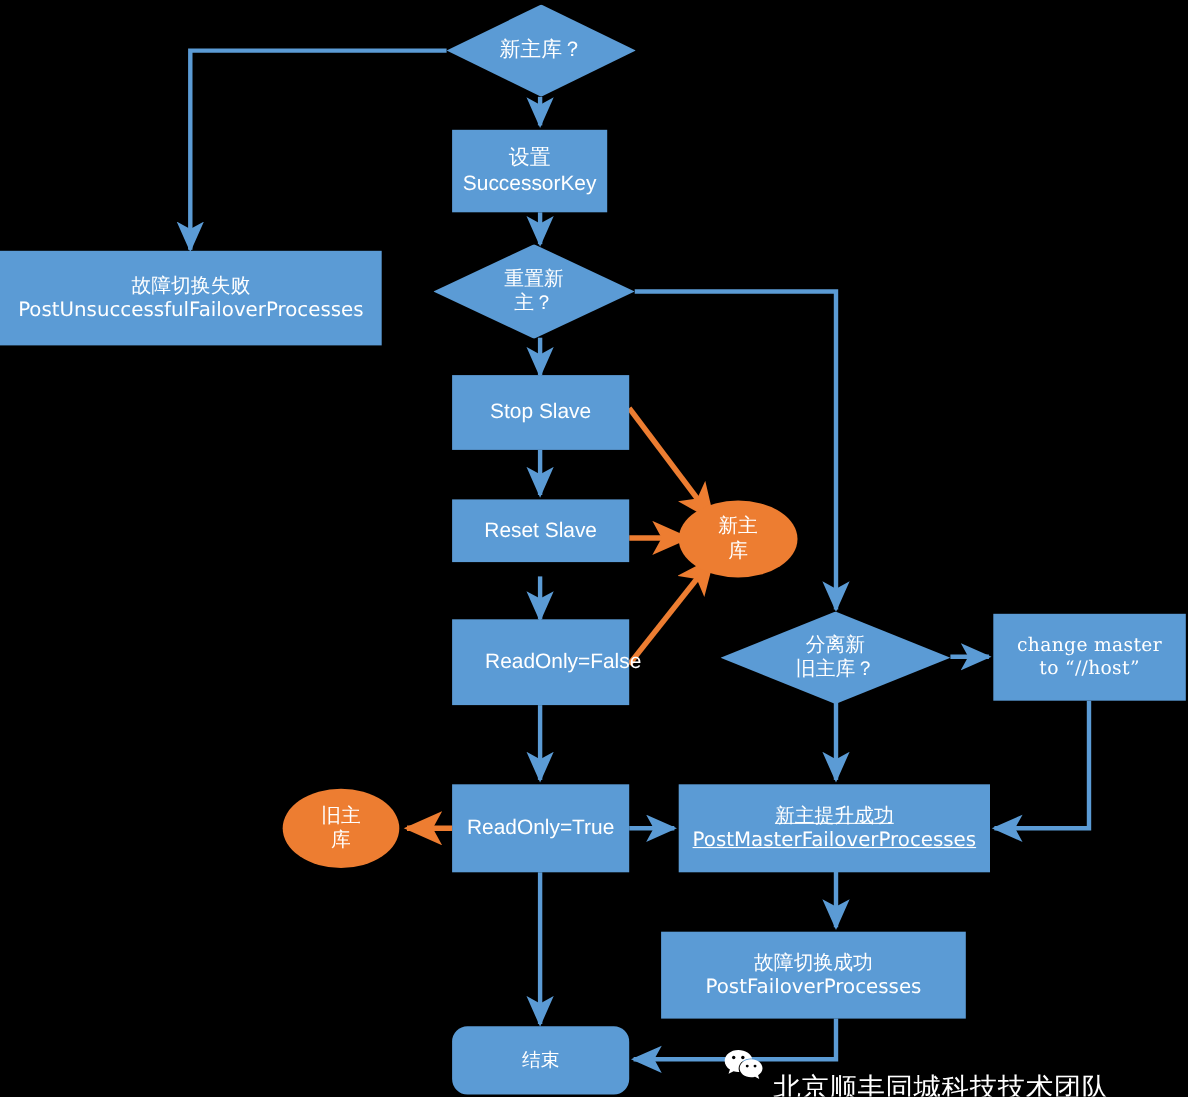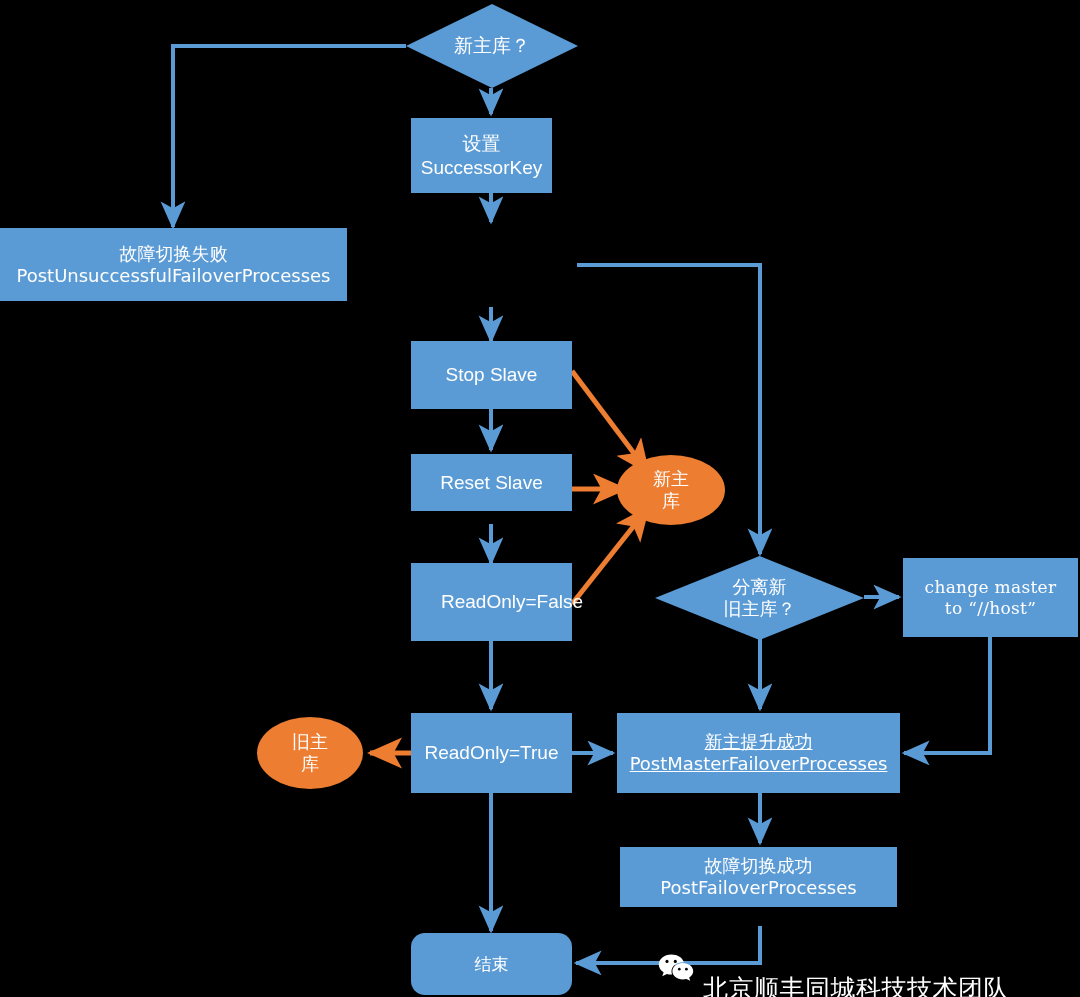--- a/index.html
+++ b/index.html
@@ -154,23 +154,28 @@
   </svg>
 
   <div class="diamond-wrap" style="left:406px; top:4px; width:172px; height:84px;">
     <div class="diamond-shape"></div>
     <div class="diamond-label cjk" style="font-size:19px;">新主库？</div>
   </div>
 
   <div class="node rect" style="left:411px; top:118px; width:141px; height:75px; font-size:19px;">设置
 SuccessorKey</div>
 
-  <div class="node rect cjk" style="left:0px; top:228px; width:347px; height:73px; font-size:18px;">故障切换失败
+  <div class="node rect cjk" style="left:0px; top:228px; width:347px; height:86px; font-size:18px;">故障切换失败
 PostUnsuccessfulFailoverProcesses</div>
 
+  <div class="diamond-wrap" style="left:394px; top:222px; width:183px; height:86px;">
+    <div class="diamond-shape"></div>
+    <div class="diamond-label cjk" style="font-size:18px;">重置新
+主？</div>
+  </div>
 
   <div class="node rect" style="left:411px; top:341px; width:161px; height:68px; font-size:19px;">Stop Slave</div>
 
   <div class="node rect" style="left:411px; top:454px; width:161px; height:57px; font-size:19px;">Reset Slave</div>
 
   <div class="node rect" style="left:411px; top:563px; width:161px; height:78px; font-size:19px;padding-left:41px;">ReadOnly=False</div>
 
   <div class="node rect" style="left:411px; top:713px; width:161px; height:80px; font-size:19px;">ReadOnly=True</div>
 
   <div class="ellipse cjk" style="left:617px; top:455px; width:108px; height:70px; font-size:18px;">新主
@@ -184,21 +189,21 @@
     <div class="diamond-label cjk" style="font-size:18px;">分离新
 旧主库？</div>
   </div>
 
   <div class="node rect" style="left:903px; top:558px; width:175px; height:79px; font-size:17px; font-family:'DejaVu Serif', serif; letter-spacing:0.3px;">change master
 to  “//host”</div>
 
   <div class="node rect cjk" style="left:617px; top:713px; width:283px; height:80px; font-size:18px;text-decoration:underline;">新主提升成功
 PostMasterFailoverProcesses</div>
 
-  <div class="node rect cjk" style="left:620px; top:847px; width:277px; height:60px; font-size:18px;">故障切换成功
+  <div class="node rect cjk" style="left:601px; top:847px; width:277px; height:79px; font-size:18px;">故障切换成功
 PostFailoverProcesses</div>
 
   <div class="node rounded cjk" style="left:411px; top:933px; width:161px; height:62px; font-size:17px;">结束</div>
 
   <div id="watermark" style="left:658px; top:930px;">
     <svg width="36" height="30" viewBox="0 0 36 30">
       <path d="M13.2 1.5 C6.2 1.5 0.8 6.0 0.8 11.5 C0.8 14.7 2.7 17.5 5.6 19.3
                L4.3 23.2 L8.9 20.9 C10.2 21.3 11.7 21.5 13.2 21.5
                C13.5 21.5 13.8 21.5 14.1 21.5 C13.7 20.5 13.5 19.5 13.5 18.4
                C13.5 13.3 18.5 9.2 24.6 9.2 C25.0 9.2 25.4 9.2 25.8 9.3

